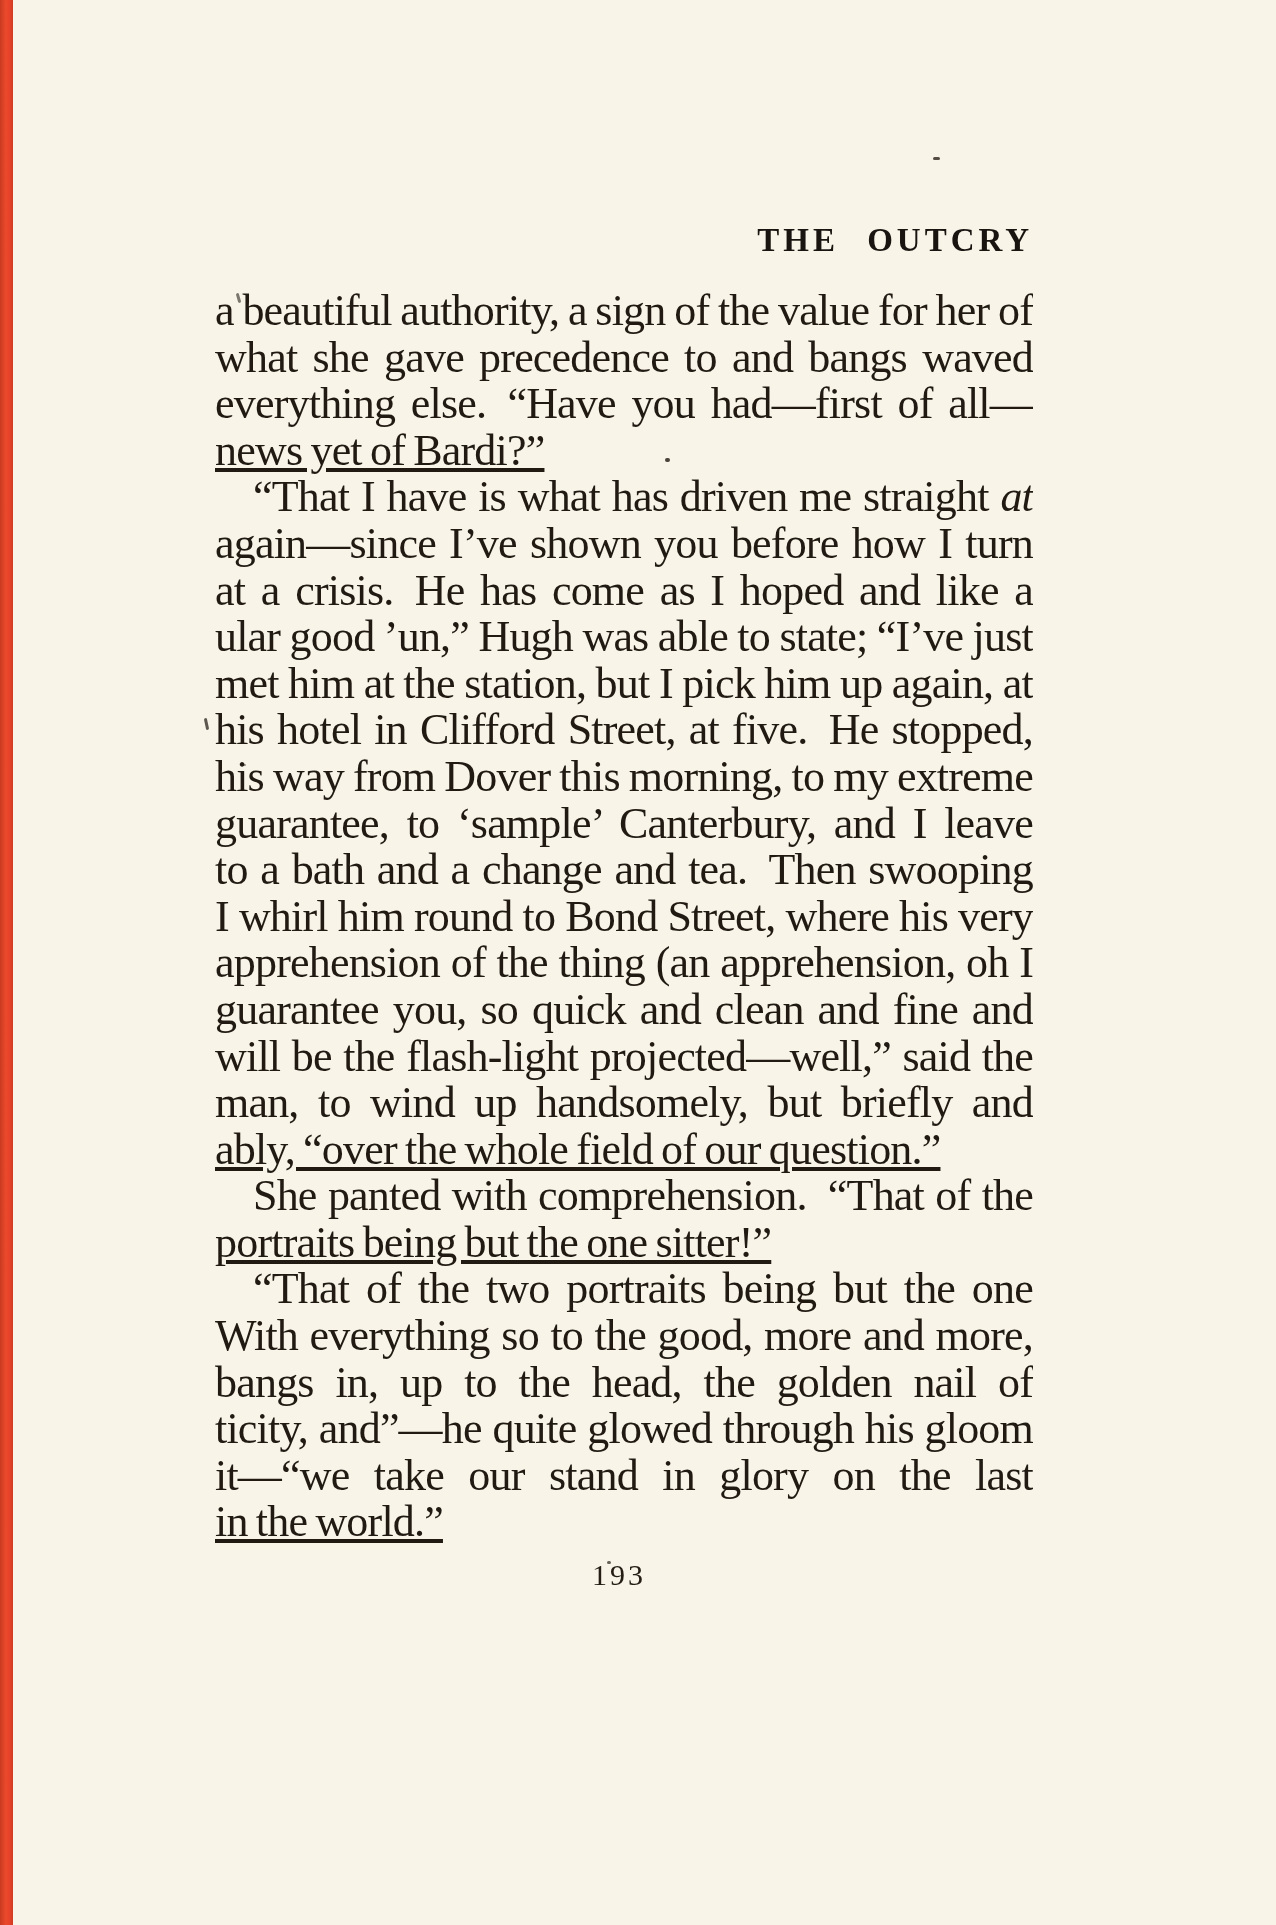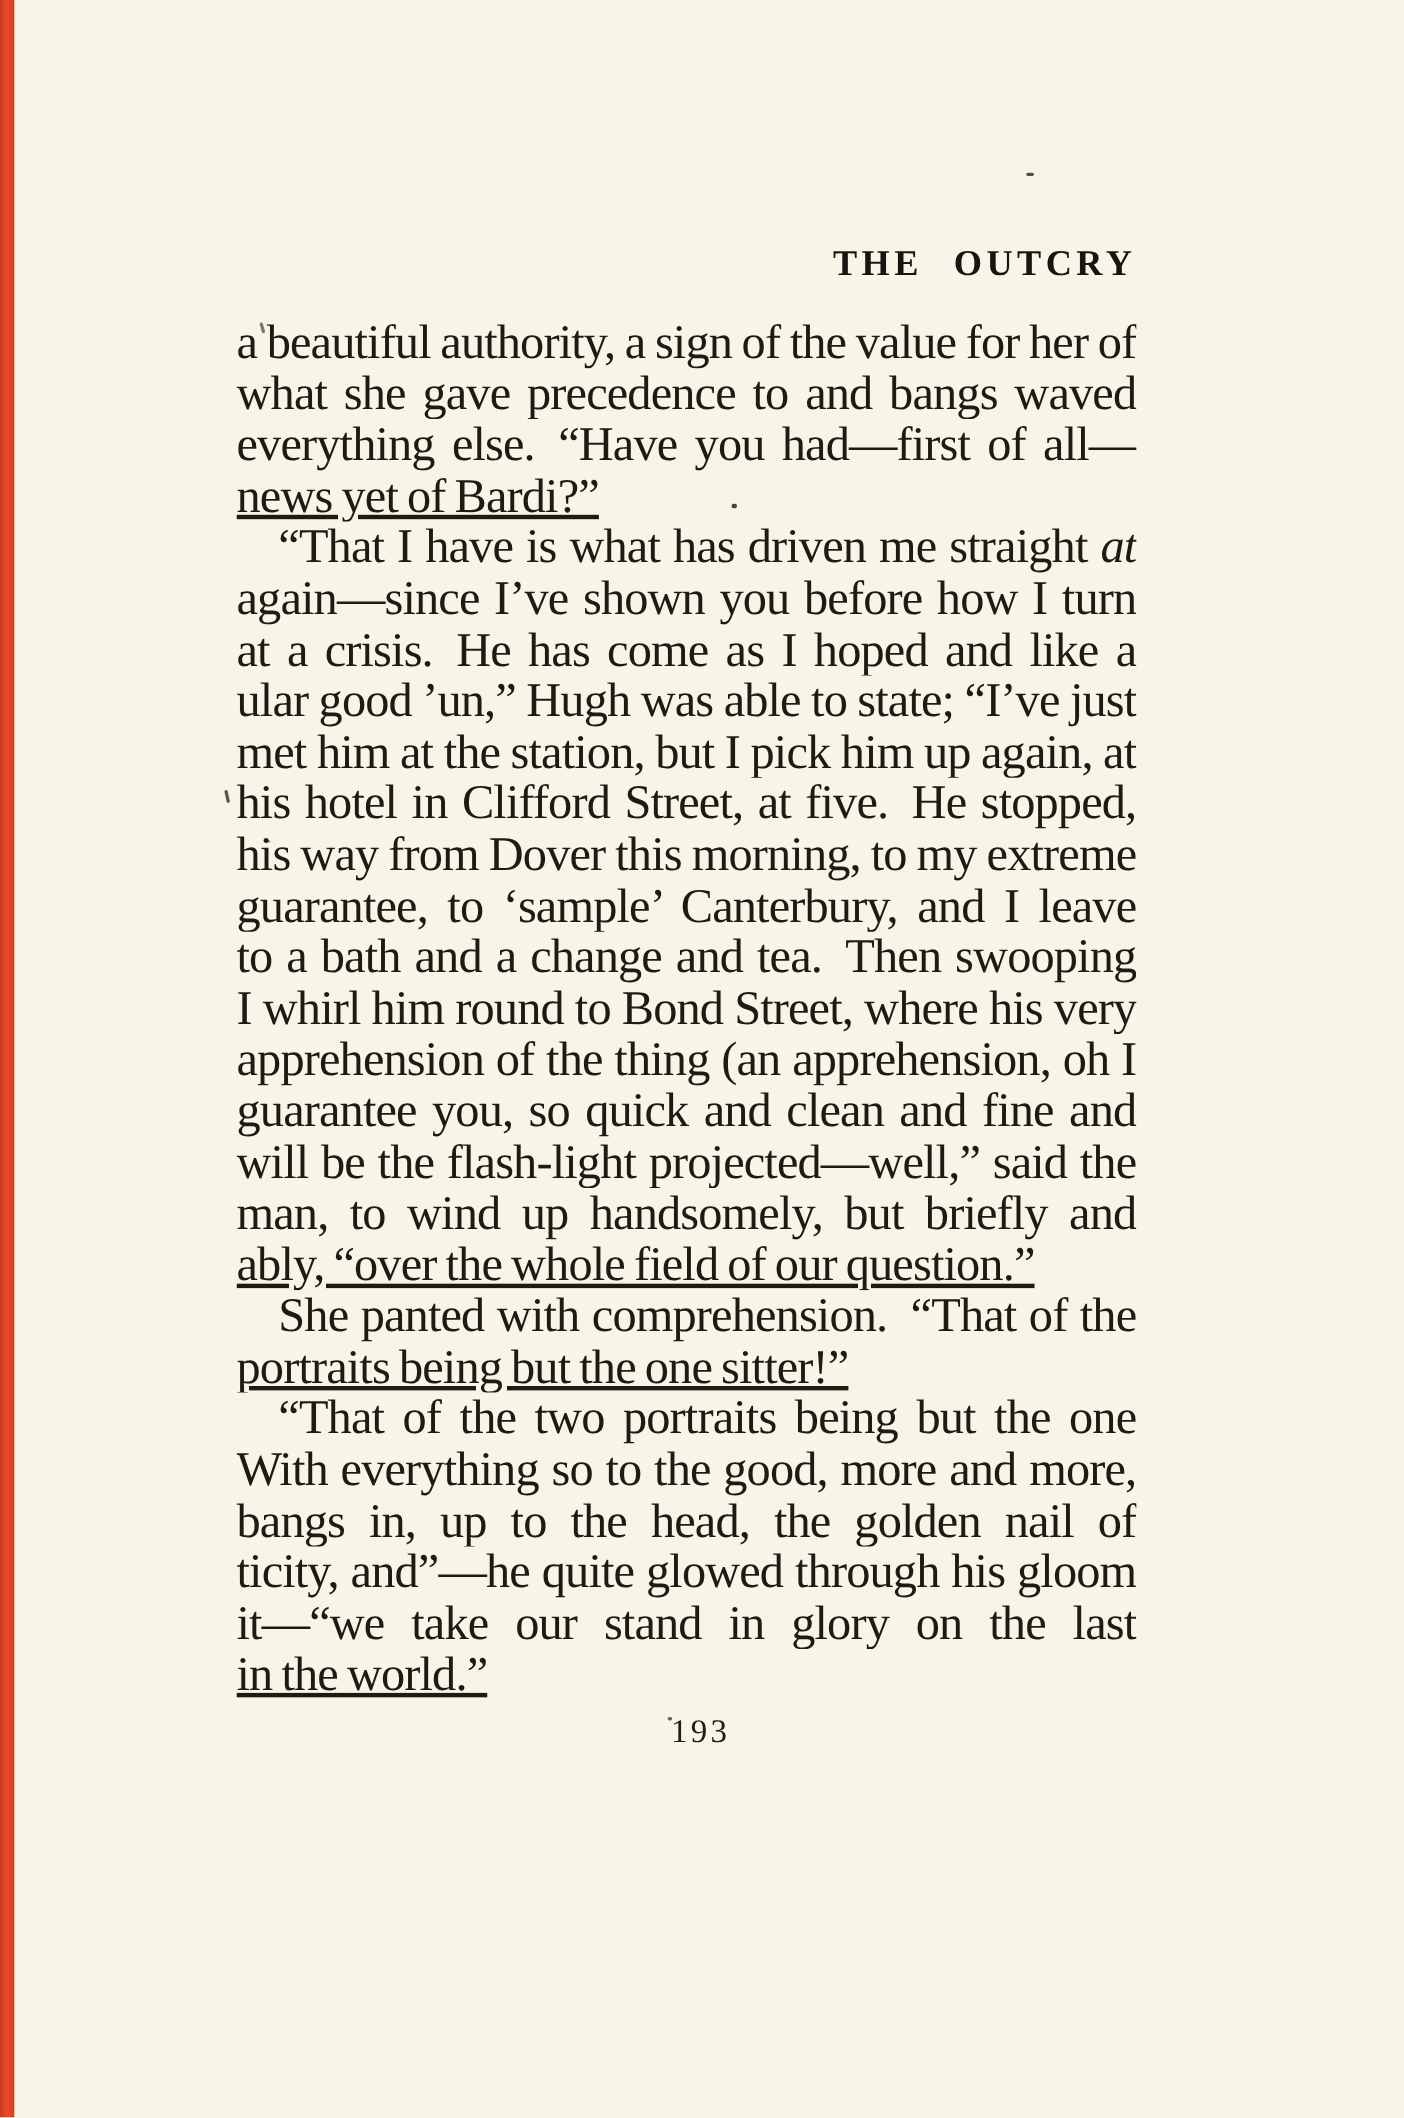--- a/index.html
+++ b/index.html
@@ -22,21 +22,21 @@
   .textblock{position:absolute;left:215px;top:288px;width:818px;color:#201a13;}
   .line{
     height:46.6px;line-height:46.6px;font-size:44px;
     letter-spacing:-0.8px;word-spacing:-2px;
     text-align:justify;text-align-last:justify;text-justify:inter-word;
     white-space:normal;overflow:hidden;
   }
   .line.pend{text-align-last:left;text-decoration:underline;}
   .line.indent{text-indent:38px;}
   .pagenum{
-    position:absolute;left:215px;top:1557px;width:818px;height:36px;
+    position:absolute;left:197px;top:1557px;width:818px;height:36px;
     text-align:center;text-indent:26px;
     font-size:30px;line-height:36px;letter-spacing:3px;color:#241d15;
   }
   .speck{position:absolute;background:#2a231c;border-radius:2px;}
 </style>
 </head>
 <body>
 
 <div class="page">
 

